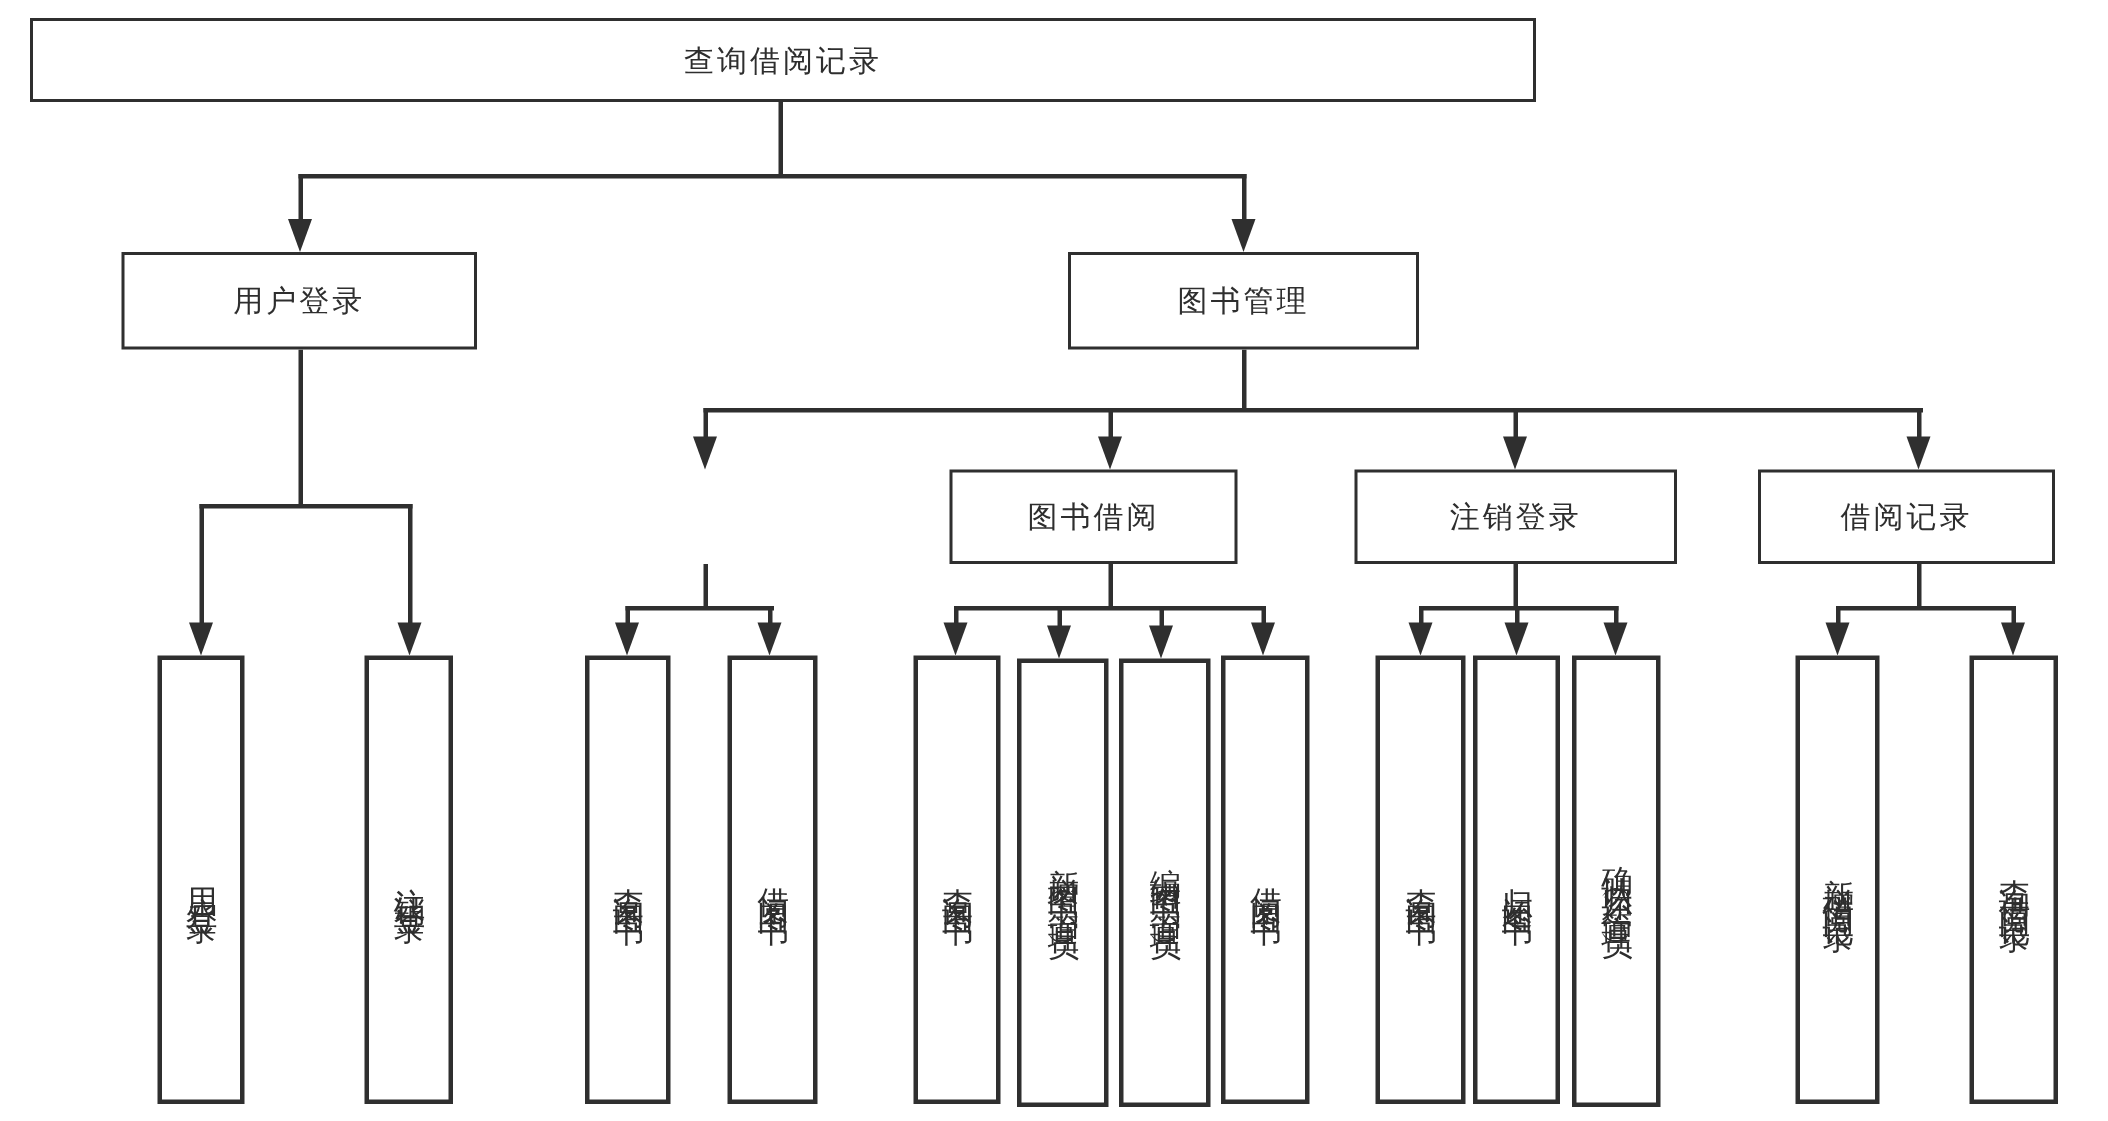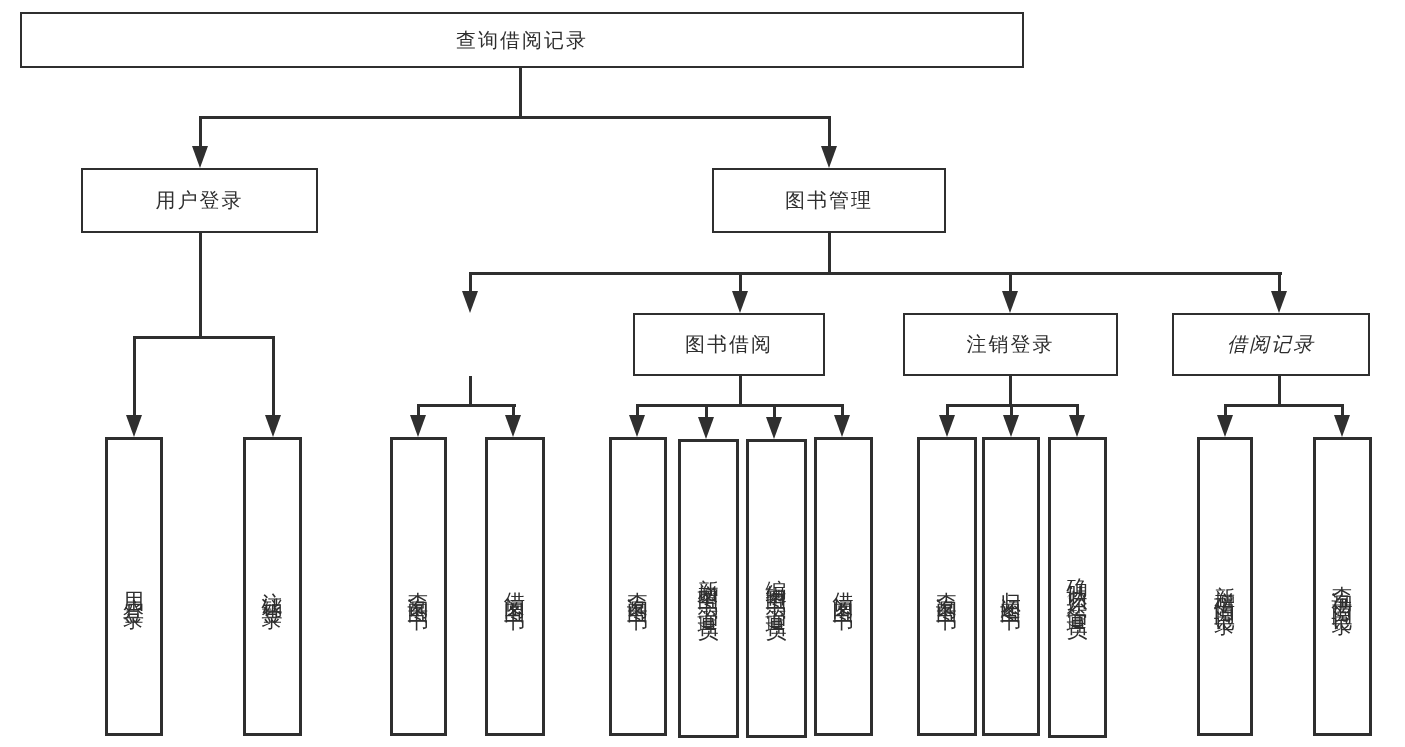--- a/index.html
+++ b/index.html
@@ -120,21 +120,21 @@
   <div class="node h" style="left:712px;top:168px;width:234px;height:65px;">
     <span>图书管理</span>
   </div>
 
   <div class="node h" style="left:633px;top:313px;width:192px;height:63px;">
     <span>图书借阅</span>
   </div>
   <div class="node h" style="left:903px;top:313px;width:215px;height:63px;">
     <span>注销登录</span>
   </div>
-  <div class="node h" style="left:1172px;top:313px;width:198px;height:63px;font-style:italic;">
+  <div class="node h" style="left:1172px;top:313px;width:198px;height:63px;">
     <span>借阅记录</span>
   </div>
 
   <div class="node v" style="left:105px;top:437px;width:58px;height:299px;">
     <span class="vtext">用户登录</span>
   </div>
   <div class="node v" style="left:243px;top:437px;width:59px;height:299px;">
     <span class="vtext">注销登录</span>
   </div>
 

